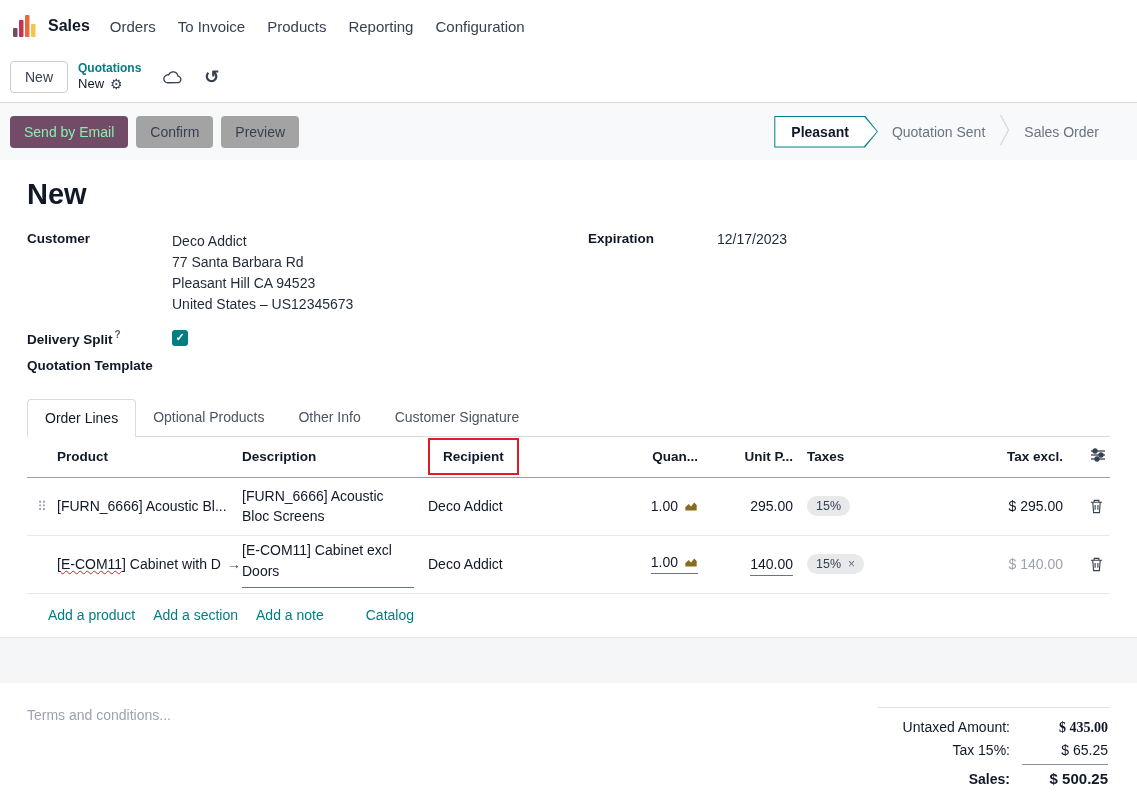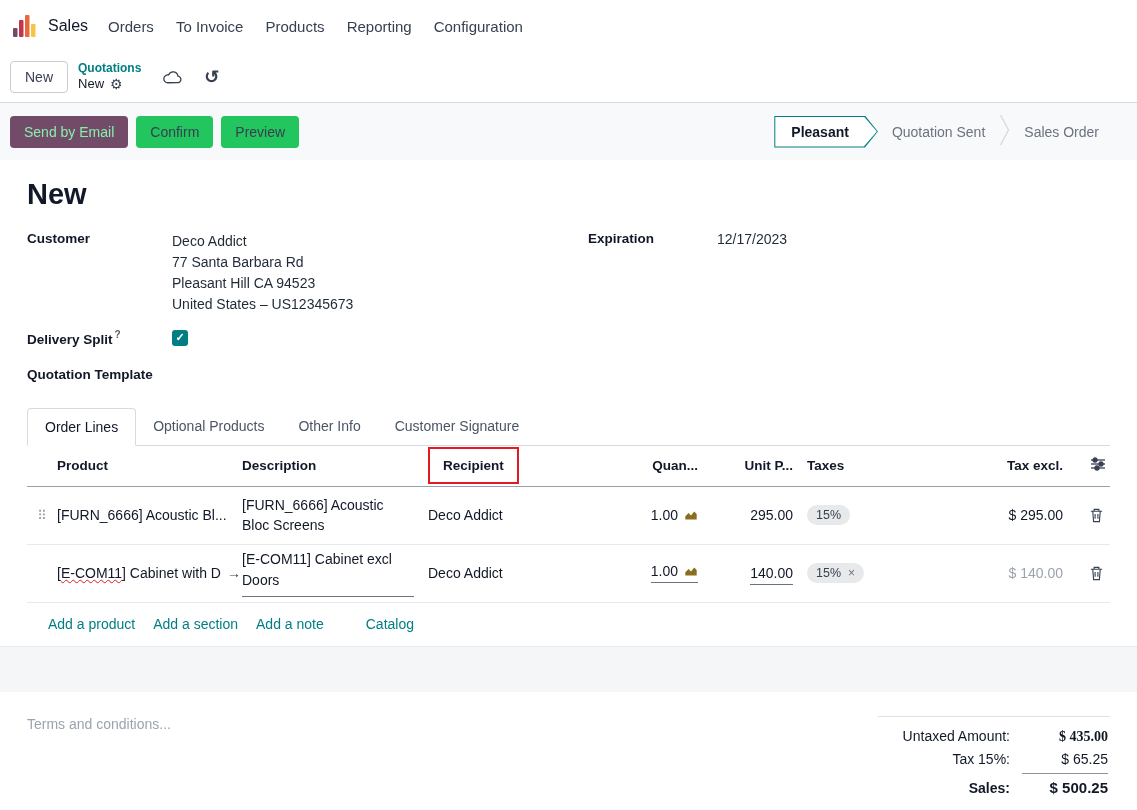--- a/index.html
+++ b/index.html
@@ -2,41 +2,41 @@
 <html><head>
 <meta charset="utf-8">
 <style>
   * { box-sizing: border-box; margin: 0; padding: 0; }
   html,body { width:1137px; height:810px; overflow:hidden; background:#fff;
     font-family:"Liberation Sans", sans-serif; color:#111827; font-size:14px; }
 
   
   .nav { height:52px; display:flex; align-items:center; padding:0 12px; background:#fff; }
   .brand { display:flex; align-items:center; gap:10px; margin-right:20px; cursor:pointer; }
-  .brand-name { font-size:16px; font-weight:400; color:#111827; }
+  .brand-name { font-size:16px; font-weight:700; color:#111827; }
   .menu { display:flex; align-items:center; gap:22px; }
   .menu a { color:#374151; font-size:15px; text-decoration:none; cursor:pointer; }
 
   
   .control-row { height:51px; display:flex; align-items:center; padding:0 10px; border-bottom:1px solid #d8dadd; }
   .btn-new { background:#fff; border:1px solid #c9ccd0; border-radius:4px; padding:7px 14px;
     font-size:14px; color:#374151; cursor:pointer; font-family:inherit; }
   .bc { margin-left:10px; display:flex; flex-direction:column; line-height:1.25; }
   .bc-parent { color:#017e84; font-size:12px; font-weight:700; text-decoration:none; cursor:pointer; }
   .bc-current-row { display:flex; align-items:center; gap:6px; font-size:13px; color:#111827; }
   .gear { font-size:14px; color:#374151; cursor:pointer; }
   .icon-btn { margin-left:22px; display:inline-flex; align-items:center; cursor:pointer; color:#374151; }
   .discard { font-size:18px; font-weight:700; color:#374151; }
 
   
   .statusbar { height:57px; background:#f8f9fa; display:flex; align-items:center;
     justify-content:space-between; padding:0 10px; box-shadow:0 1px 2px rgba(0,0,0,.07); }
   .sb-left { display:flex; gap:8px; }
   .btn { border:none; border-radius:4px; padding:8px 14px; font-size:14px; cursor:pointer;
-    font-family:inherit; background:#22c55e; color:#374151; }
+    font-family:inherit; background:#a3a3a3; color:#374151; }
   .btn.primary { background:#714B67; color:#86efac; }
   .stages { display:flex; align-items:center; margin-right:14px; }
   .stage-active-outer { background:#017e84;
     clip-path:polygon(0 0, calc(100% - 13px) 0, 100% 50%, calc(100% - 13px) 100%, 0 100%); }
   .stage-active-inner { margin:1px; background:#fff; padding:7px 28px 7px 16px; font-weight:600;
     color:#111827; cursor:pointer;
     clip-path:polygon(0 0, calc(100% - 13px) 0, 100% 50%, calc(100% - 13px) 100%, 0 100%); }
   .stage { color:#6b7280; padding:8px 14px; cursor:pointer; }
   .sep { display:block; }
 
@@ -167,21 +167,21 @@
     <div class="lcol">
       <div class="frow" style="">
         <span class="flabel">Customer</span>
         <div class="fvalue addr">
           <div>Deco Addict</div>
           <div>77 Santa Barbara Rd</div>
           <div>Pleasant Hill CA 94523</div>
           <div>United States – US12345673</div>
         </div>
       </div>
-      <div class="frow" style="margin-bottom:20px; align-items:center;">
+      <div class="frow" style="margin-bottom:11px; align-items:center;">
         <span class="flabel">
           <span>Delivery Split</span><span class="help">?</span>
         </span>
         <span class="checkbox">✓</span>
       </div>
       <div class="frow" style="margin-bottom:0;">
         <span class="flabel">Quotation Template</span>
         <span class="fvalue"></span>
       </div>
     </div>

